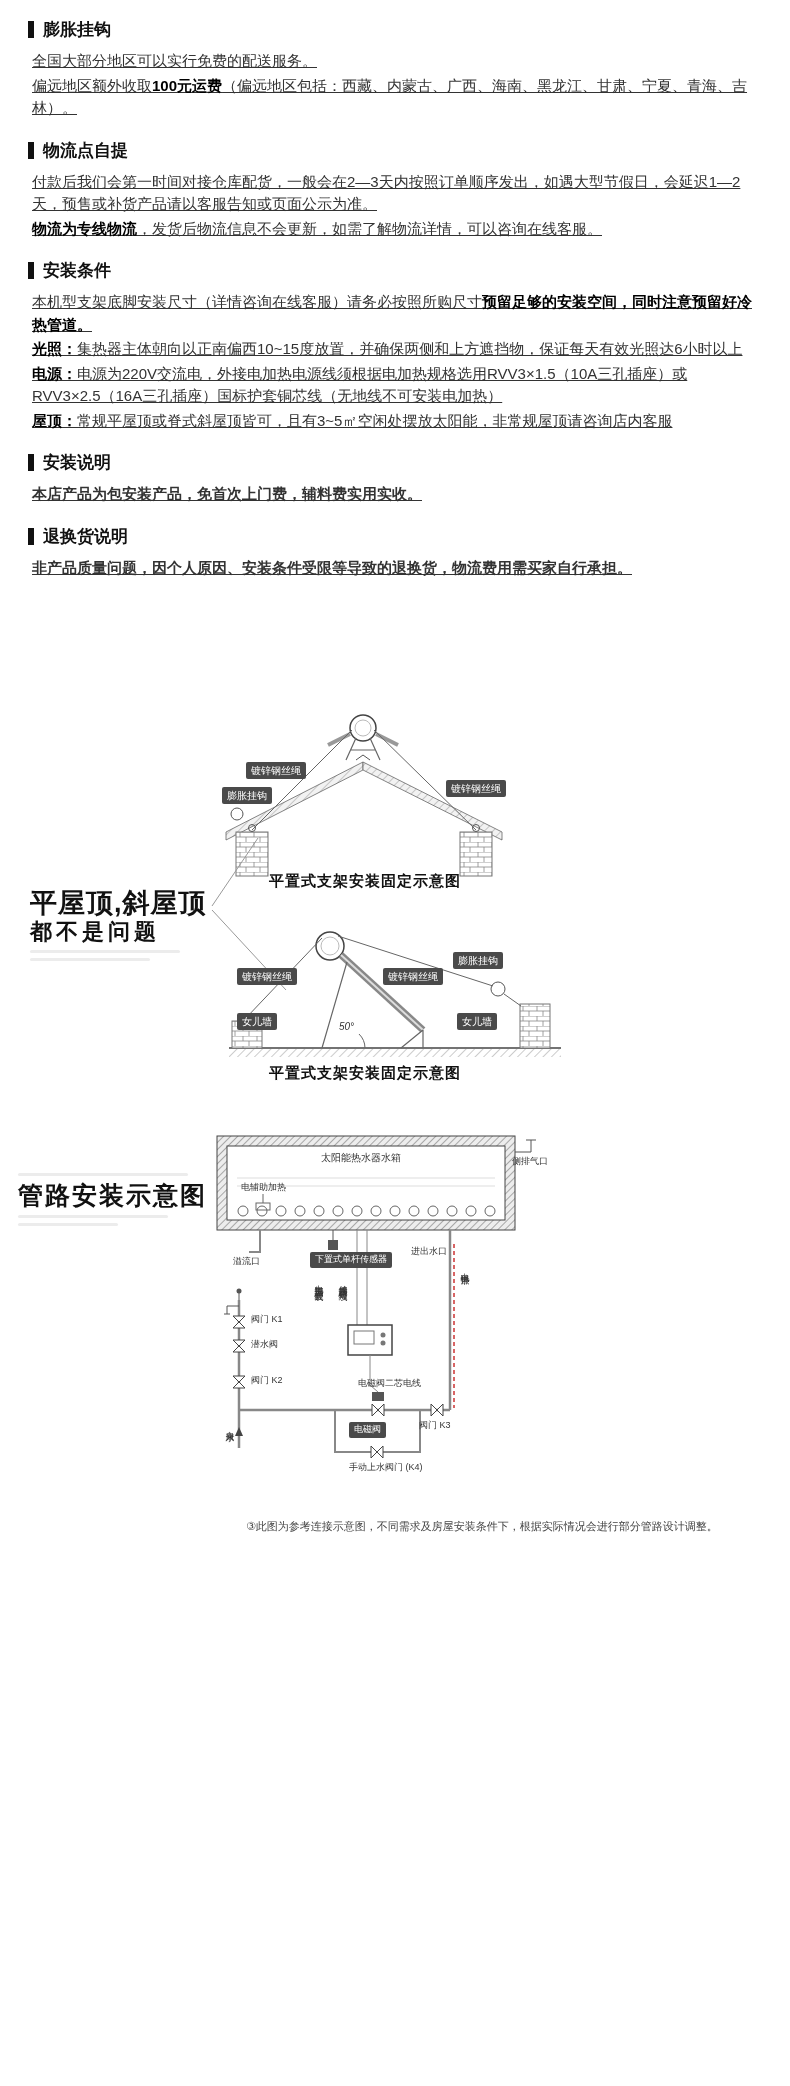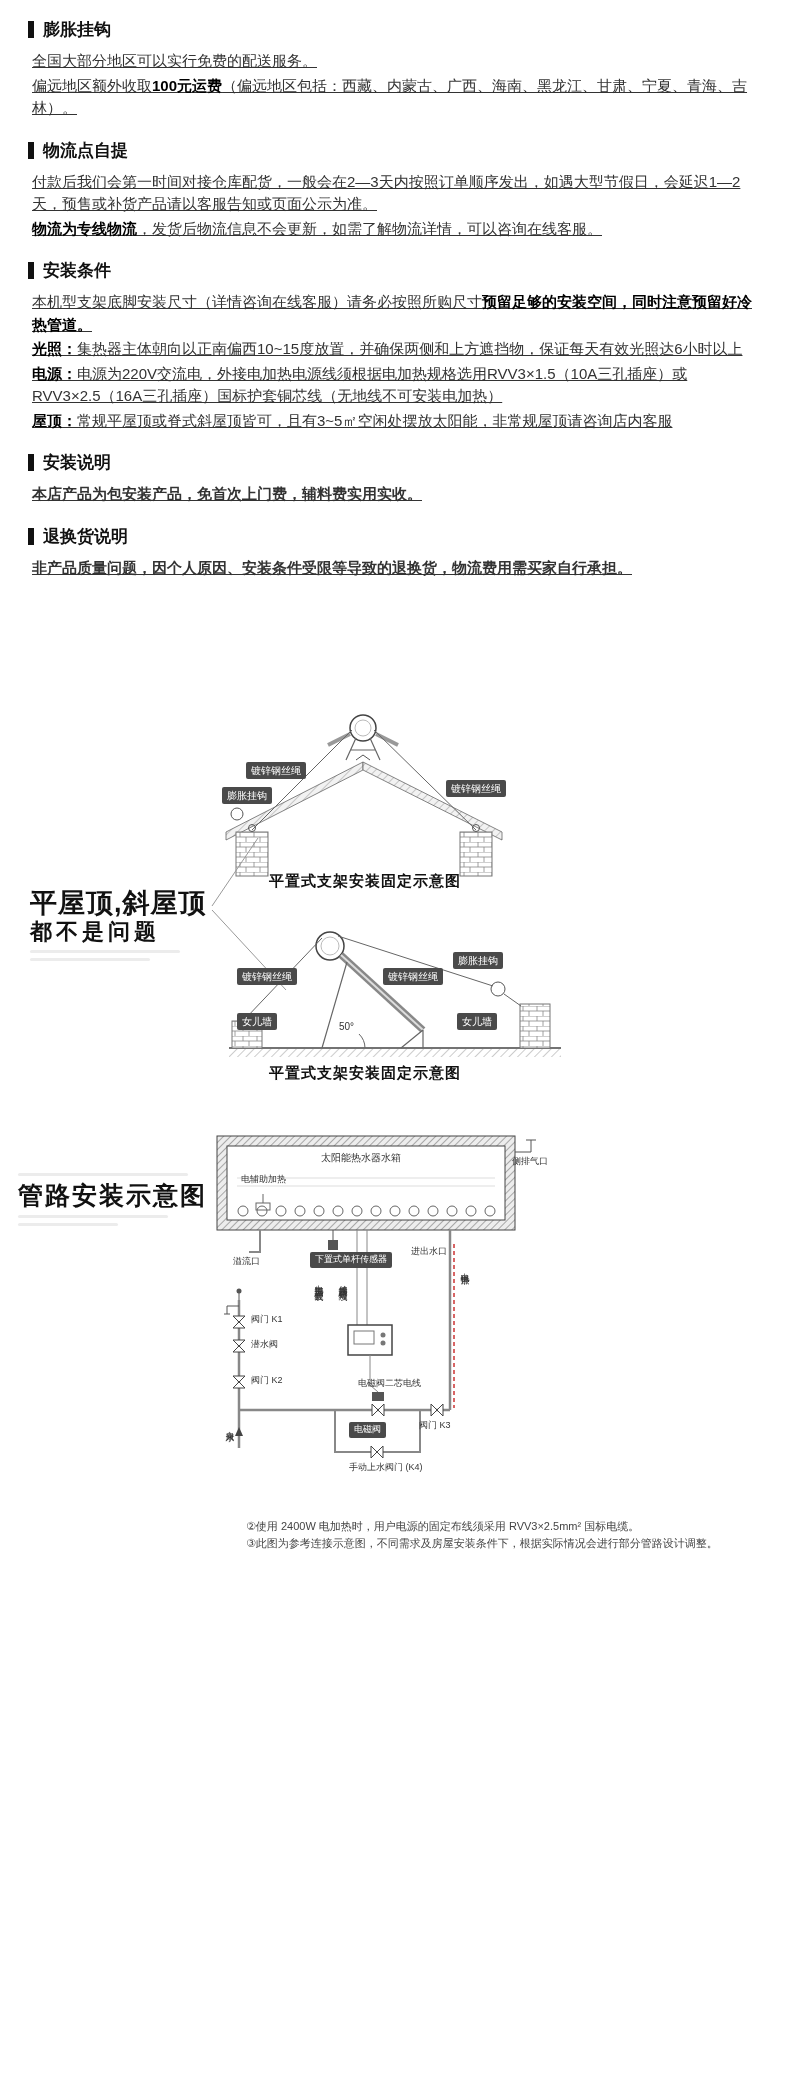--- a/index.html
+++ b/index.html
@@ -158,21 +158,21 @@
       <path d="M113,20 L268,70" stroke="#666" stroke-width="1"></path>
       <path d="M279,78 L296,90" stroke="#666" stroke-width="1"></path>
       <circle cx="273" cy="73" r="7" fill="none" stroke="#555"></circle>
       <circle cx="20" cy="101" r="3.5" fill="none" stroke="#555"></circle>
     </svg>
     <div class="dlabel" style="left:12px; top:52px;">镀锌钢丝绳</div>
     <div class="dlabel" style="left:158px; top:52px;">镀锌钢丝绳</div>
     <div class="dlabel" style="left:228px; top:36px;">膨胀挂钩</div>
     <div class="dlabel" style="left:12px; top:97px;">女儿墙</div>
     <div class="dlabel" style="left:232px; top:97px;">女儿墙</div>
-    <div class="plabel" style="left:114px; top:105px; font-size:10px;">50°</div>
+    <div class="plabel" style="left:114px; top:105px; font-size:10px;font-style:italic;">50°</div>
   </div>
   <div class="caption" style="left:250px; top:1064px; width:230px;">平置式支架安装固定示意图</div>
 
   <div class="abs" style="left:18px; top:1168px; width:210px;">
     <div class="ghost" style="width:170px;"></div>
     <div class="side-title">管路安装示意图</div>
     <div class="ghost" style="width:150px;"></div>
     <div class="ghost" style="width:100px;"></div>
   </div>
 
@@ -259,36 +259,35 @@
       <path d="M120,280 V322 H205 V280" stroke="#888" stroke-width="2" fill="none"></path>
       <g fill="#fff" stroke="#444">
         <polygon points="156,316 156,328 162,322"></polygon>
           <polygon points="168,316 168,328 162,322"></polygon>
       </g>
 
       <polygon points="20,306 28,306 24,297" fill="#444"></polygon>
     </svg>
     
     <div class="plabel" style="left:106px; top:22px; font-size:10px;">太阳能热水器水箱</div>
-    <div class="plabel" style="left:26px; top:44px;">电辅助加热</div>
+    <div class="plabel" style="left:26px; top:52px;">电辅助加热</div>
     <div class="plabel" style="left:297px; top:26px;">侧排气口</div>
     <div class="dlabel" style="left:95px; top:122px; font-size:9px;">下置式单杆传感器</div>
     <div class="plabel" style="left:18px; top:126px;">溢流口</div>
     <div class="plabel" style="left:196px; top:116px;">进出水口</div>
     <div class="vlabel" style="left:243px; top:136px;">电伴热带</div>
     <div class="vlabel" style="left:97px; top:148px;">电加热三芯护套线</div>
     <div class="vlabel" style="left:121px; top:148px;">传感器四芯信号线</div>
     <div class="plabel" style="left:36px; top:184px;">阀门 K1</div>
     <div class="plabel" style="left:36px; top:209px;">潜水阀</div>
     <div class="plabel" style="left:36px; top:245px;">阀门 K2</div>
     <div class="plabel" style="left:143px; top:248px;">电磁阀二芯电线</div>
     <div class="dlabel" style="left:134px; top:292px; font-size:9px;">电磁阀</div>
     <div class="plabel" style="left:204px; top:290px;">阀门 K3</div>
     <div class="vlabel" style="left:8px; top:294px;">自来水</div>
     <div class="plabel" style="left:134px; top:332px;">手动上水阀门 (K4)</div>
   </div>
 
   <div class="abs footnotes" style="left:246px; top:1518px; width:470px;">
-    <p>②使用 2400W 电加热时，用户电源的固定布线须采用 RVV3×2.5mm² 国标电缆。</p>
     <p>③此图为参考连接示意图，不同需求及房屋安装条件下，根据实际情况会进行部分管路设计调整。</p>
   </div>
 
 </div>
 
 </body></html>

